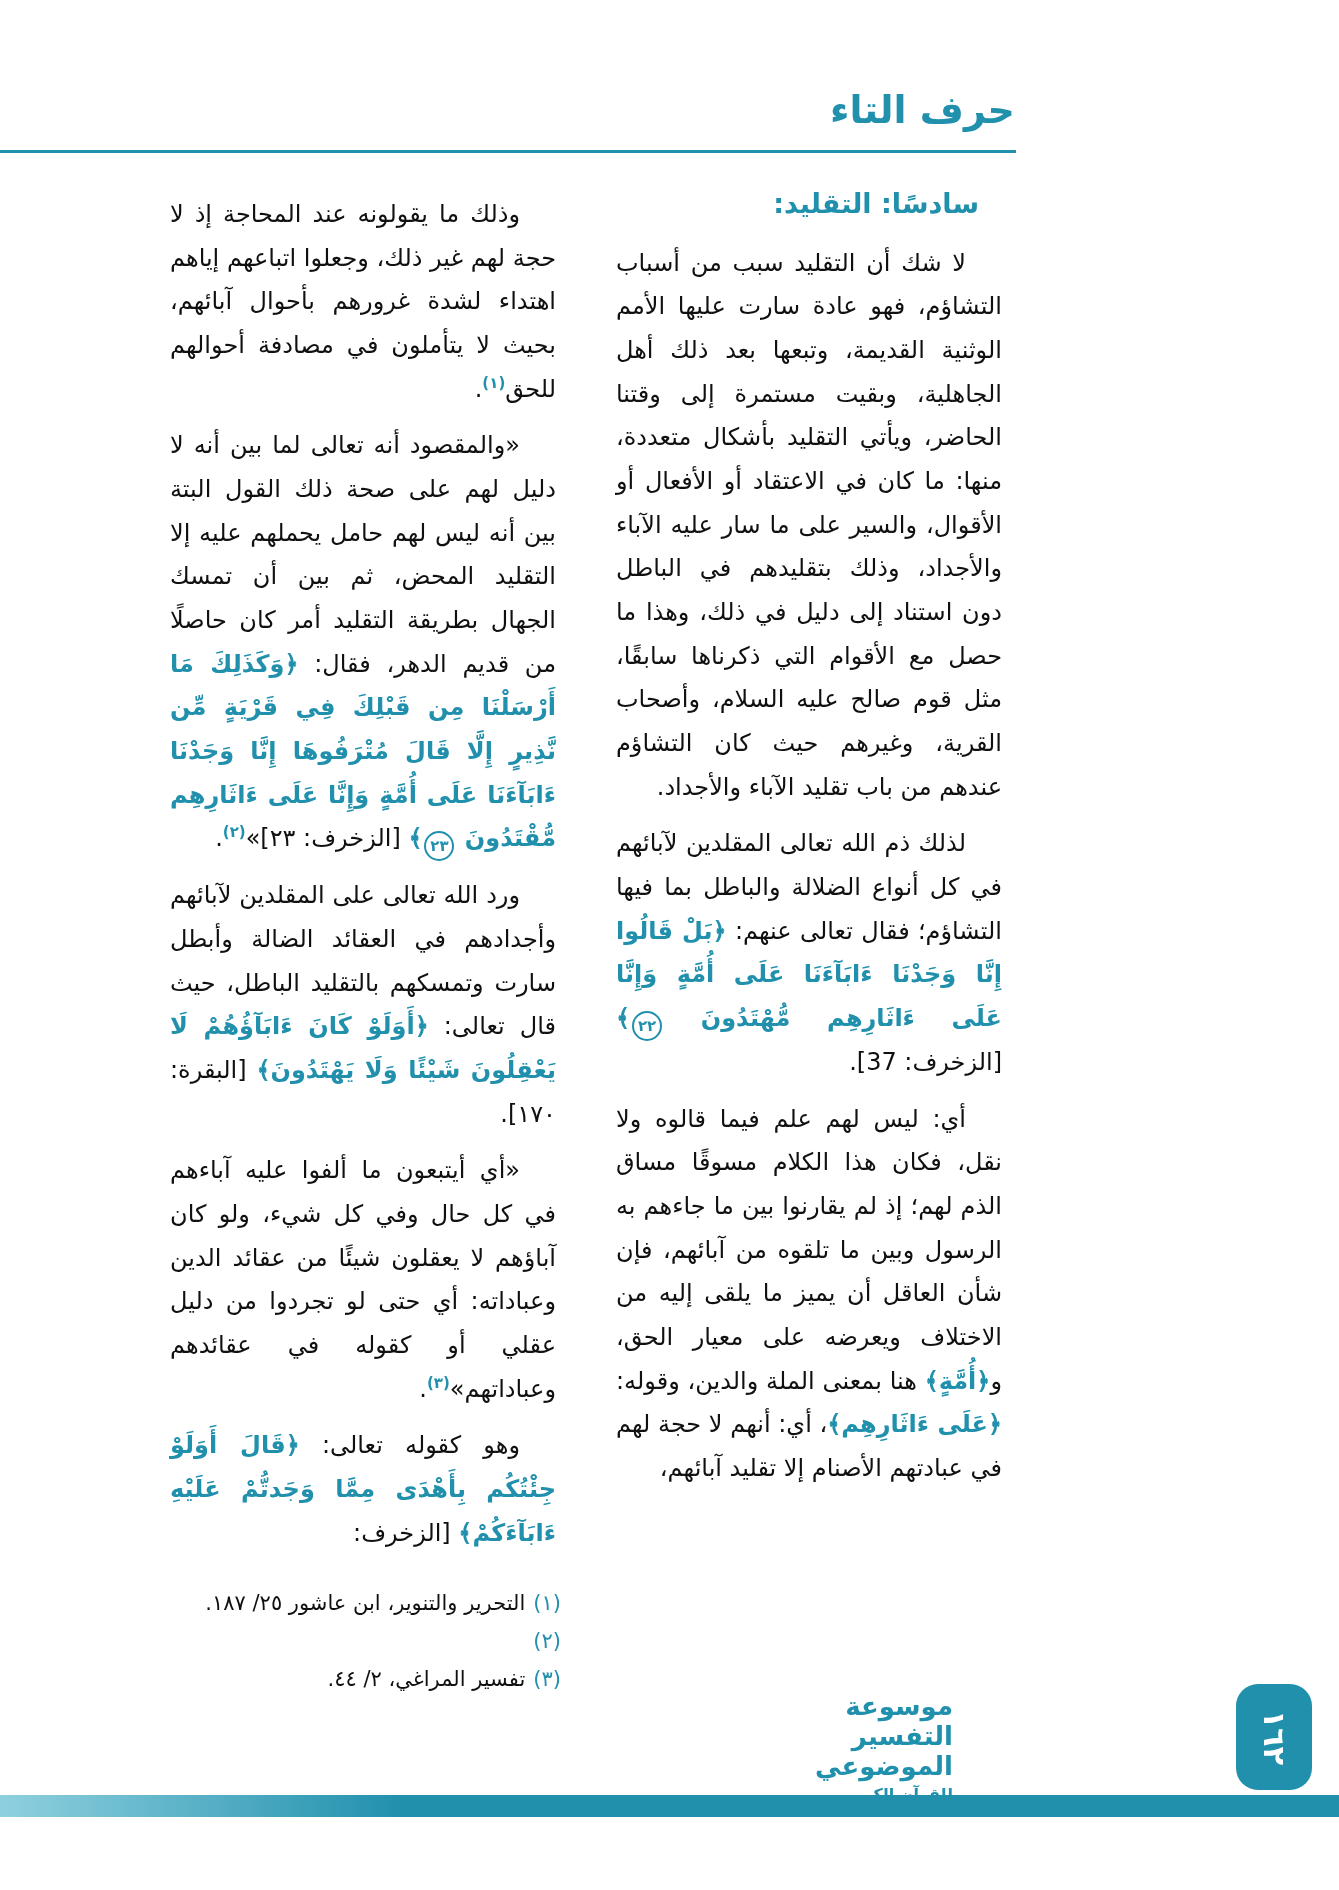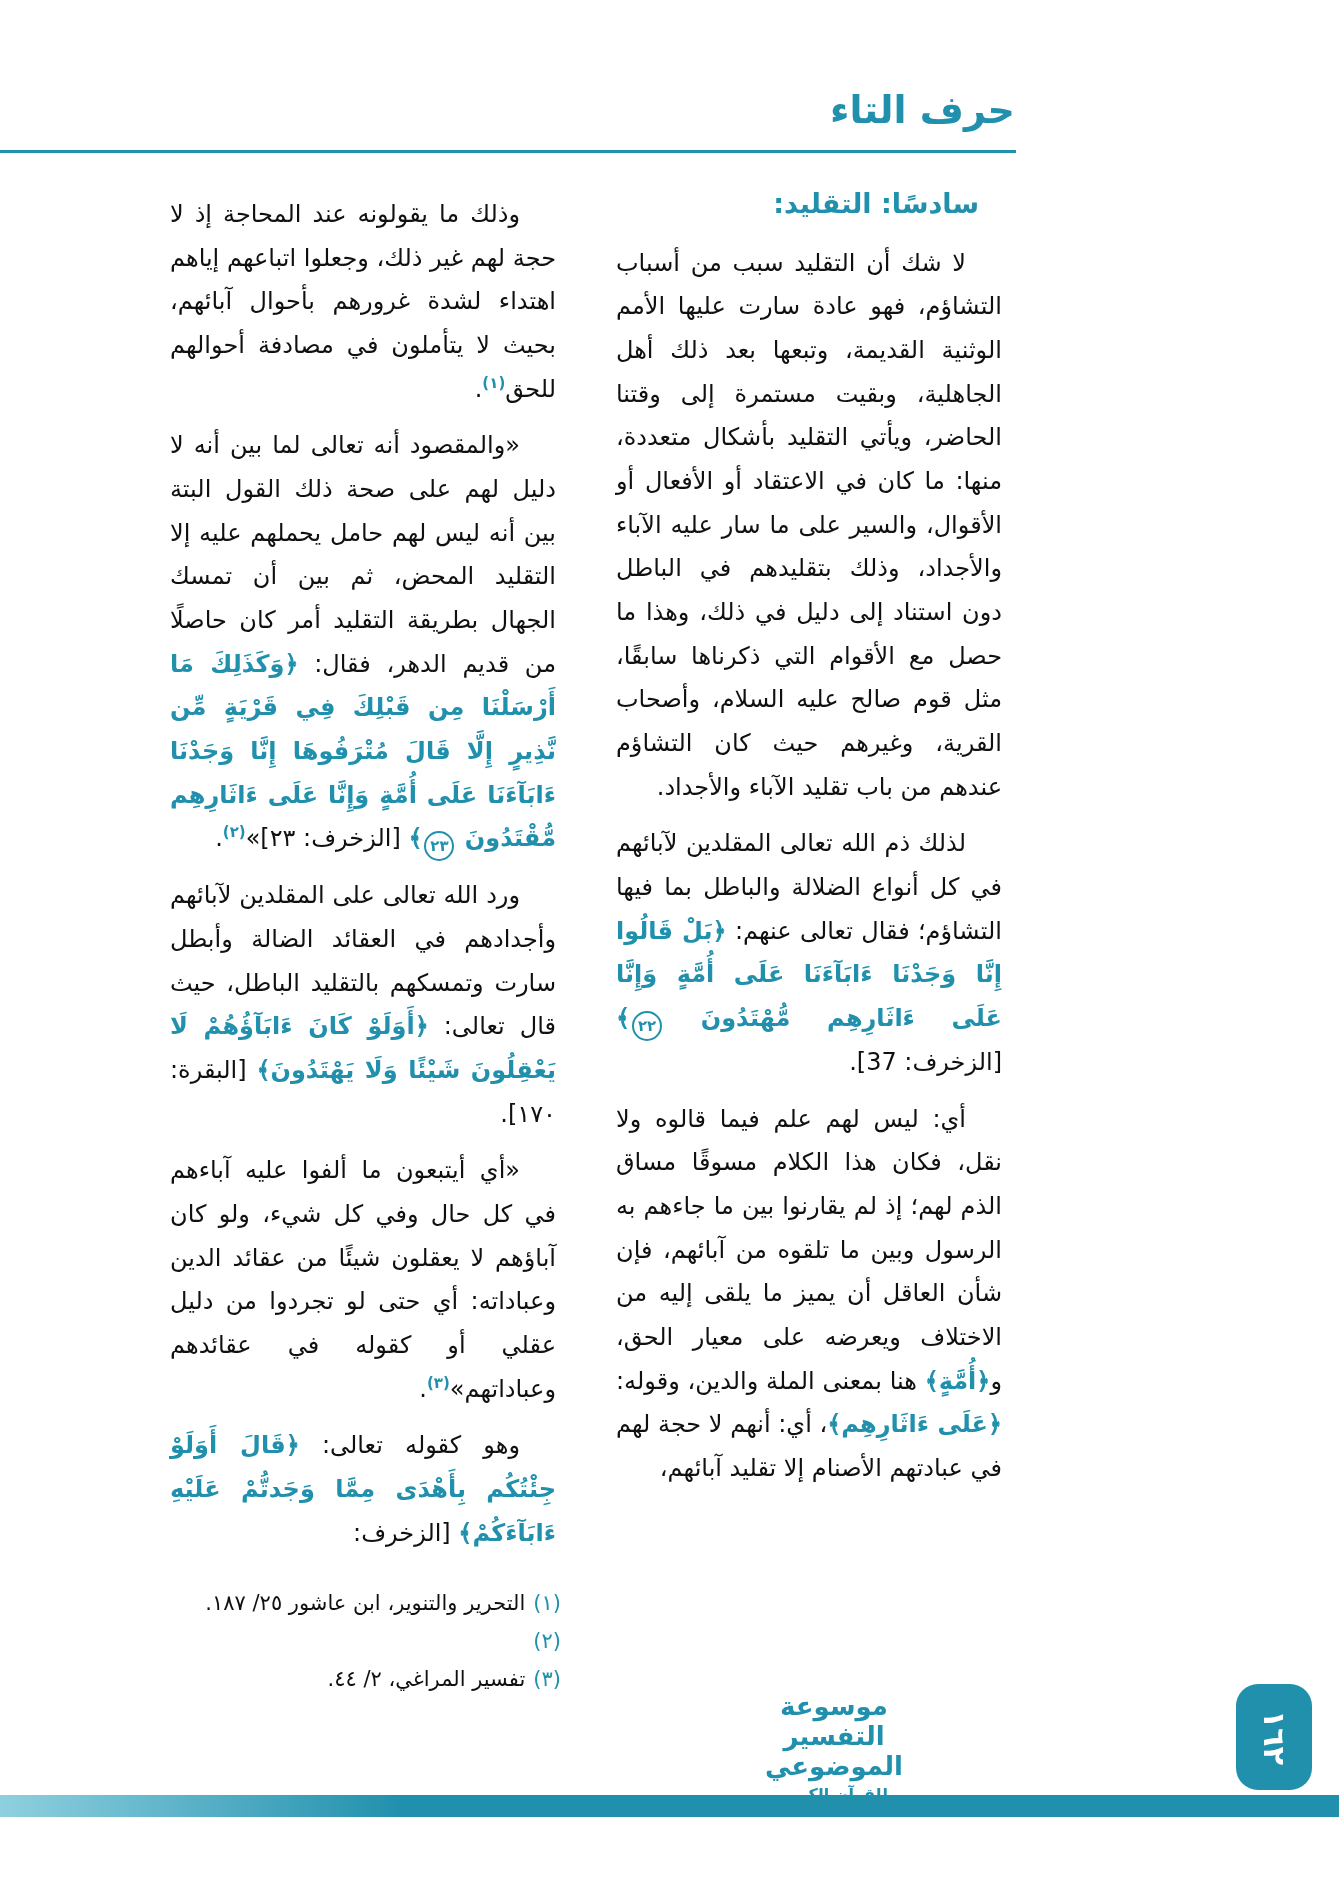--- a/index.html
+++ b/index.html
@@ -22,21 +22,21 @@
   .run.quran{color:var(--accent);font-weight:bold;}
   .run.fnref{color:var(--accent);font-size:15px;vertical-align:super;font-weight:bold;}
   .run.ayah{display:inline-block;width:30px;height:30px;line-height:26px;border:2px solid var(--accent);border-radius:50%;color:var(--accent);font-size:15px;text-align:center;vertical-align:-5px;margin:0 2px;font-weight:bold;text-indent:0;box-sizing:border-box;}
 
   
   .footnotes{margin-top:30px;padding-right:8px;font-size:21px;line-height:1.8;color:#101010;}
   .footnote{display:flex;gap:8px;justify-content:flex-start;}
   .fn-num{color:var(--accent);white-space:nowrap;}
 
   
-  .emblem{position:absolute;bottom:86px;right:398px;width:214px;text-align:center;color:var(--accent);}
+  .emblem{position:absolute;bottom:86px;right:386px;width:214px;text-align:right;color:var(--accent);}
   .emblem-line1{font-size:26px;font-weight:bold;line-height:1.15;letter-spacing:-1px;}
   .emblem-line2{font-size:16px;font-weight:bold;margin-top:3px;}
   .footer-band{position:absolute;bottom:73px;left:0;width:100%;height:22px;background:linear-gradient(90deg,#8fd0df,var(--accent) 30%);}
   .page-badge{position:absolute;bottom:100px;right:27px;width:76px;height:106px;background:var(--accent);border-radius:22px;display:flex;align-items:center;justify-content:center;}
   .page-number{color:#ffffff;font-size:30px;font-weight:bold;transform:rotate(90deg);}
 </style>
 </head>
 <body>
 
 <div class="page">

